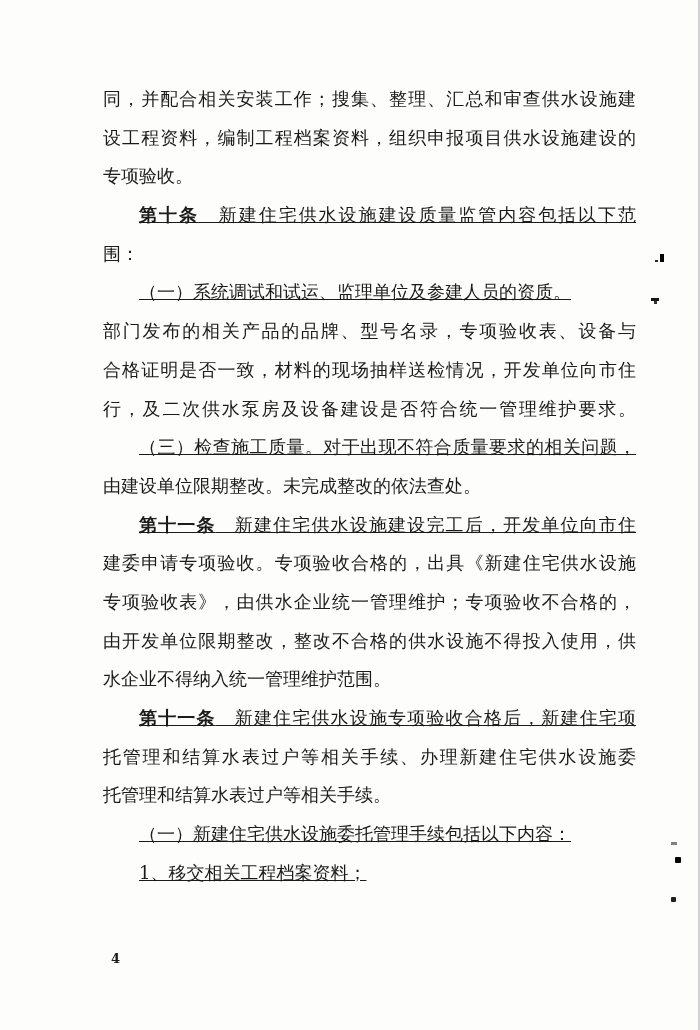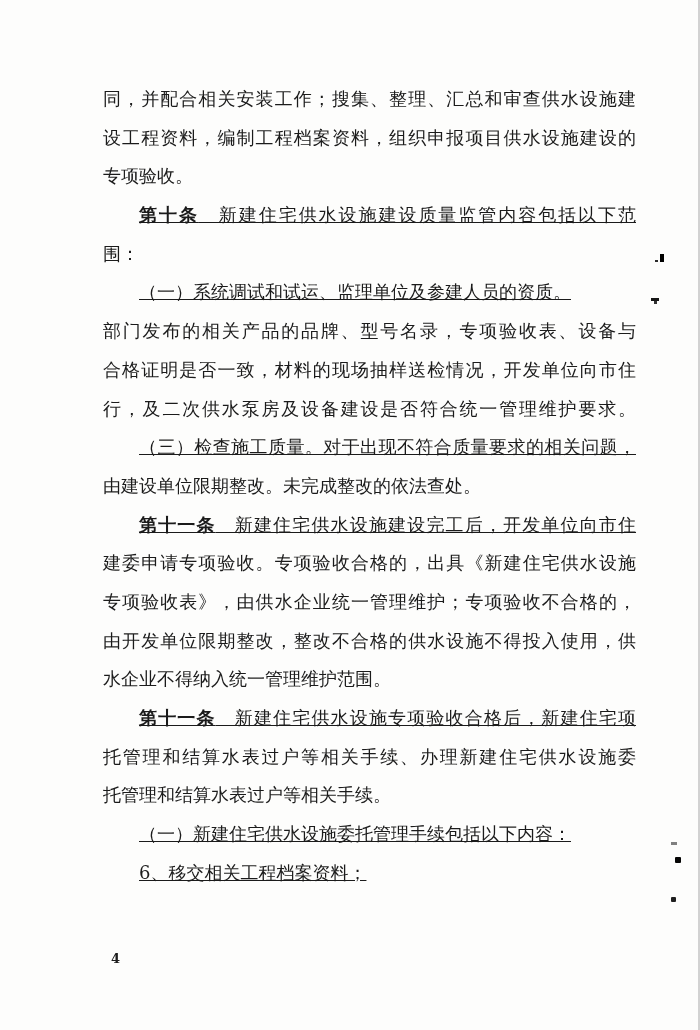--- a/index.html
+++ b/index.html
@@ -87,21 +87,21 @@
       <div class="line"><span>由建设单位限期整改。未完成整改的依法查处。</span></div>
       <div class="line fill indent"><span class="bold">第十一条</span><span>　新建住宅供水设施建设完工后，开发单位向市住</span></div>
       <div class="line fill"><span>建委申请专项验收。专项验收合格的，出具《新建住宅供水设施</span></div>
       <div class="line fill"><span>专项验收表》，由供水企业统一管理维护；专项验收不合格的，</span></div>
       <div class="line fill"><span>由开发单位限期整改，整改不合格的供水设施不得投入使用，供</span></div>
       <div class="line"><span>水企业不得纳入统一管理维护范围。</span></div>
       <div class="line fill indent"><span class="bold">第十一条</span><span>　新建住宅供水设施专项验收合格后，新建住宅项</span></div>
       <div class="line fill"><span>托管理和结算水表过户等相关手续、办理新建住宅供水设施委</span></div>
       <div class="line"><span>托管理和结算水表过户等相关手续。</span></div>
       <div class="line indent"><span>（一）新建住宅供水设施委托管理手续包括以下内容：</span></div>
-      <div class="line indent"><span>6、移交相关工程档案资料；</span></div>
+      <div class="line indent"><span>1、移交相关工程档案资料；</span></div>
     </div>
 
   <div class="page-number">4</div>
 
   <div class="edge-line"></div>
 
   <div class="speck s-a1"></div>
   <div class="speck s-a2"></div>
   <div class="speck s-b1"></div>
   <div class="speck s-b2"></div>

